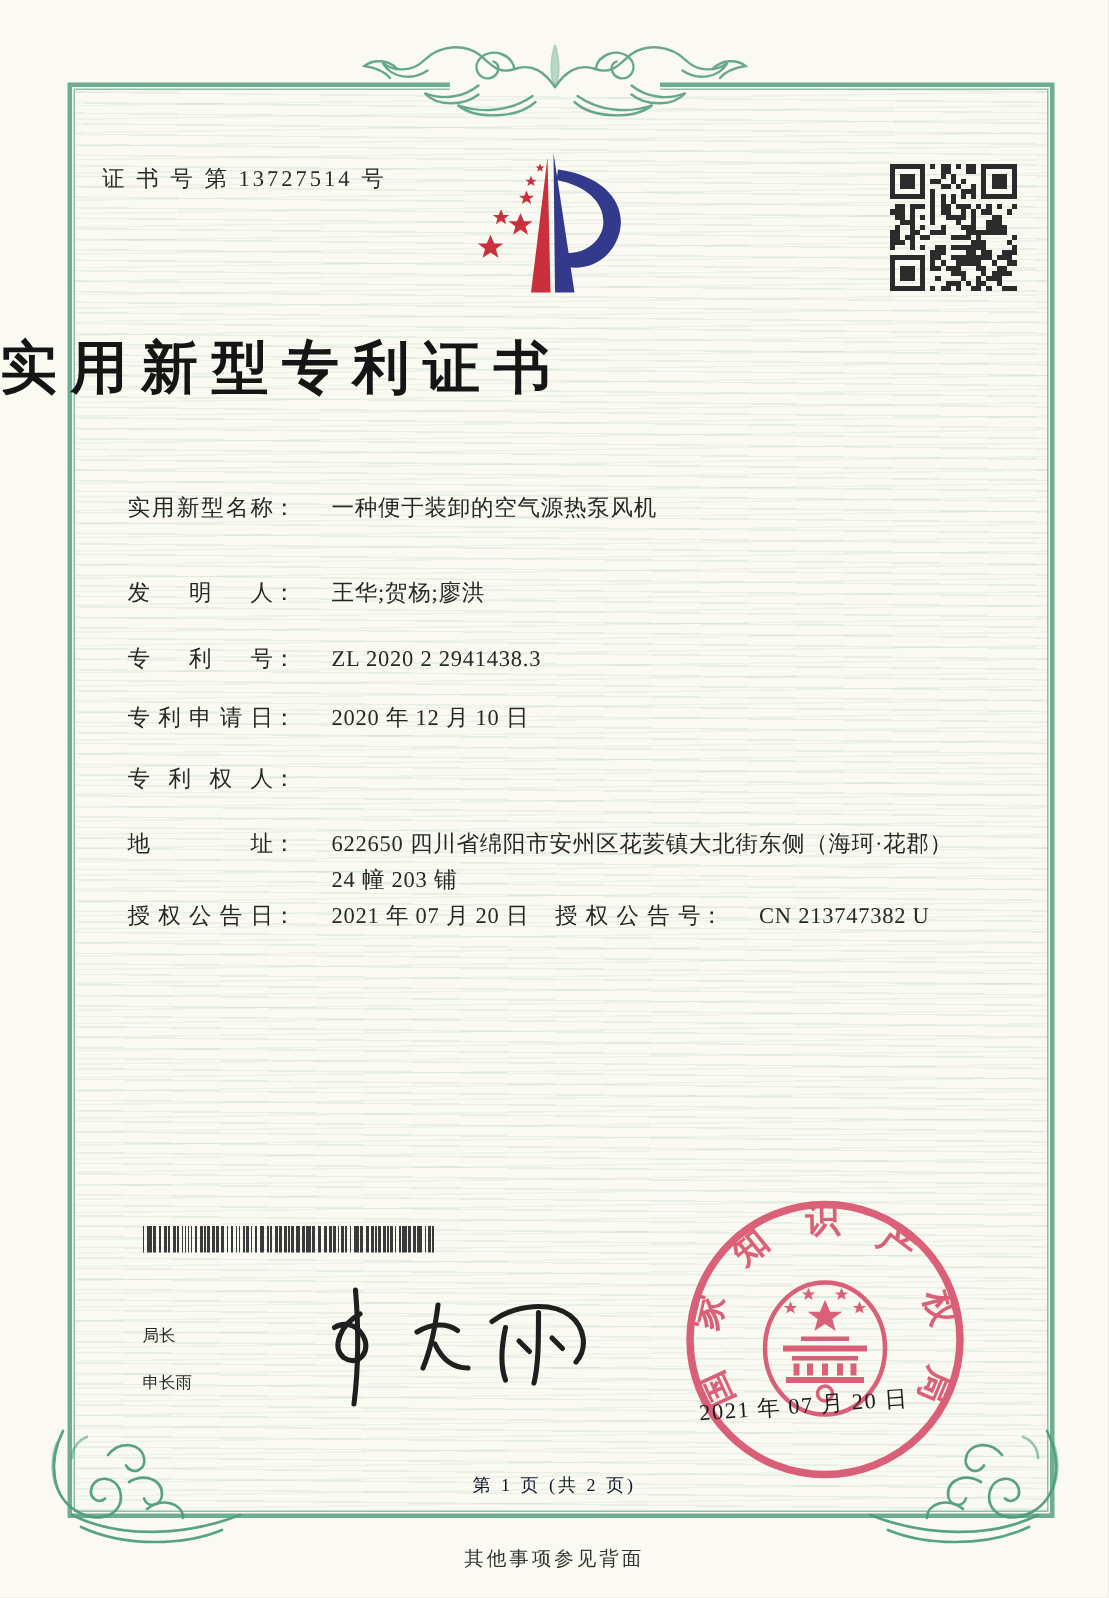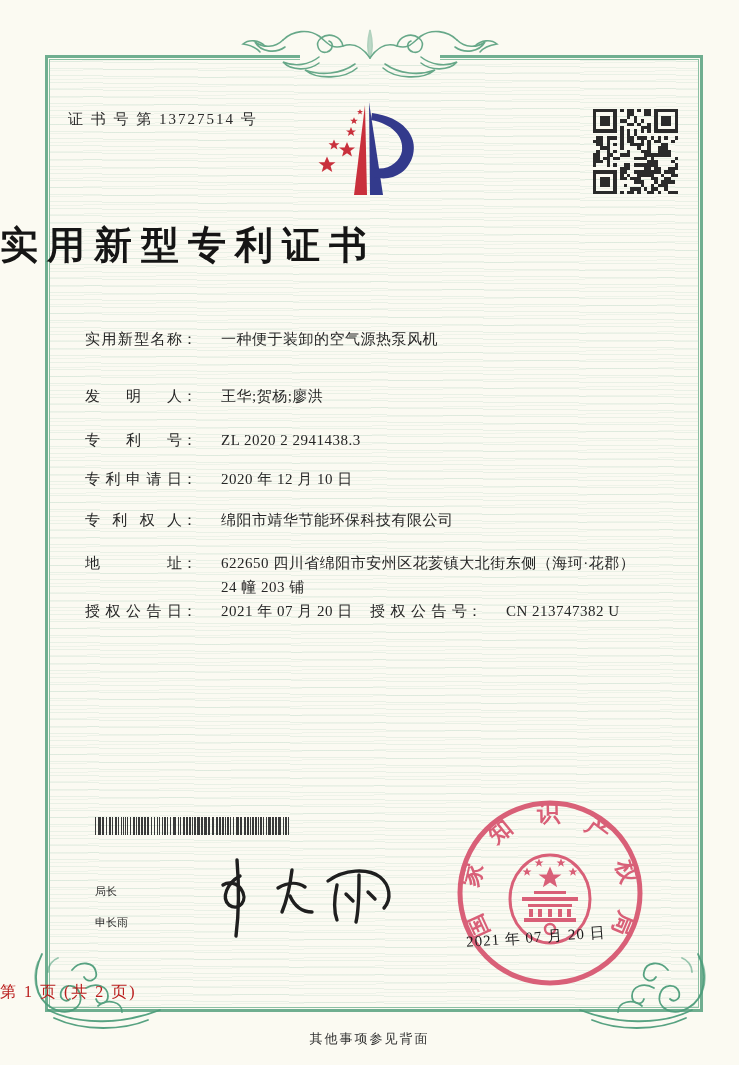--- a/index.html
+++ b/index.html
@@ -55,21 +55,21 @@
   .body-text p{margin:0;text-indent:2em;letter-spacing:0.3px;}
   
   .barcode{position:absolute;left:95px;top:817px;width:196px;height:18px;}
   .signer{position:absolute;left:95px;top:876px;font-size:11px;line-height:31px;color:#2a2a2a;}
   .signature{position:absolute;left:200px;top:854px;width:212px;height:88px;}
   .seal{position:absolute;left:452px;top:795px;width:196px;height:196px;}
   .seal-date{
     position:absolute;left:466px;top:928px;font-size:15px;letter-spacing:1px;color:#1d1d1d;
     transform:rotate(-4deg);white-space:nowrap;
   }
-  .page-num{position:absolute;left:0;right:0;top:982px;font-size:16px;letter-spacing:2px;color:#b91c1c;}
+  .page-num{position:absolute;left:0;right:0;top:982px;text-align:center;font-size:12px;letter-spacing:2px;color:#0f172a;}
   .back-note{position:absolute;left:0;right:0;top:1030px;text-align:center;font-size:13px;letter-spacing:2px;color:#333;}
 </style>
 </head>
 <body>
 
 <div class="page">
 
   <div class="frame">
     <div class="frame-inner"></div>
   </div>
@@ -477,21 +477,20 @@
     <div class="frow" style="margin-top:20px">
       <span class="flabel"><span class="jl">专　利　号</span><span class="colon">：</span></span>
       <span class="fvalue">ZL 2020 2 2941438.3</span>
     </div>
     <div class="frow" style="margin-top:15px">
       <span class="flabel"><span class="jl">专利申请日</span><span class="colon">：</span></span>
       <span class="fvalue">2020 年 12 月 10 日</span>
     </div>
     <div class="frow" style="margin-top:17px">
       <span class="flabel"><span class="jl">专 利 权 人</span><span class="colon">：</span></span>
-      <span class="fvalue">绵阳市靖华节能环保科技有限公司</span>
     </div>
     <div class="frow" style="margin-top:19px">
       <span class="flabel"><span class="jl">地　　址</span><span class="colon">：</span></span>
       <span class="fvalue">622650 四川省绵阳市安州区花荄镇大北街东侧（海珂·花郡）24 幢 203 铺</span>
     </div>
     <div class="frow double" style="margin-top:0px">
       <span class="cell1">
         <span class="flabel"><span class="jl">授权公告日</span><span class="colon">：</span></span>
         <span class="fvalue">2021 年 07 月 20 日</span>
       </span>

